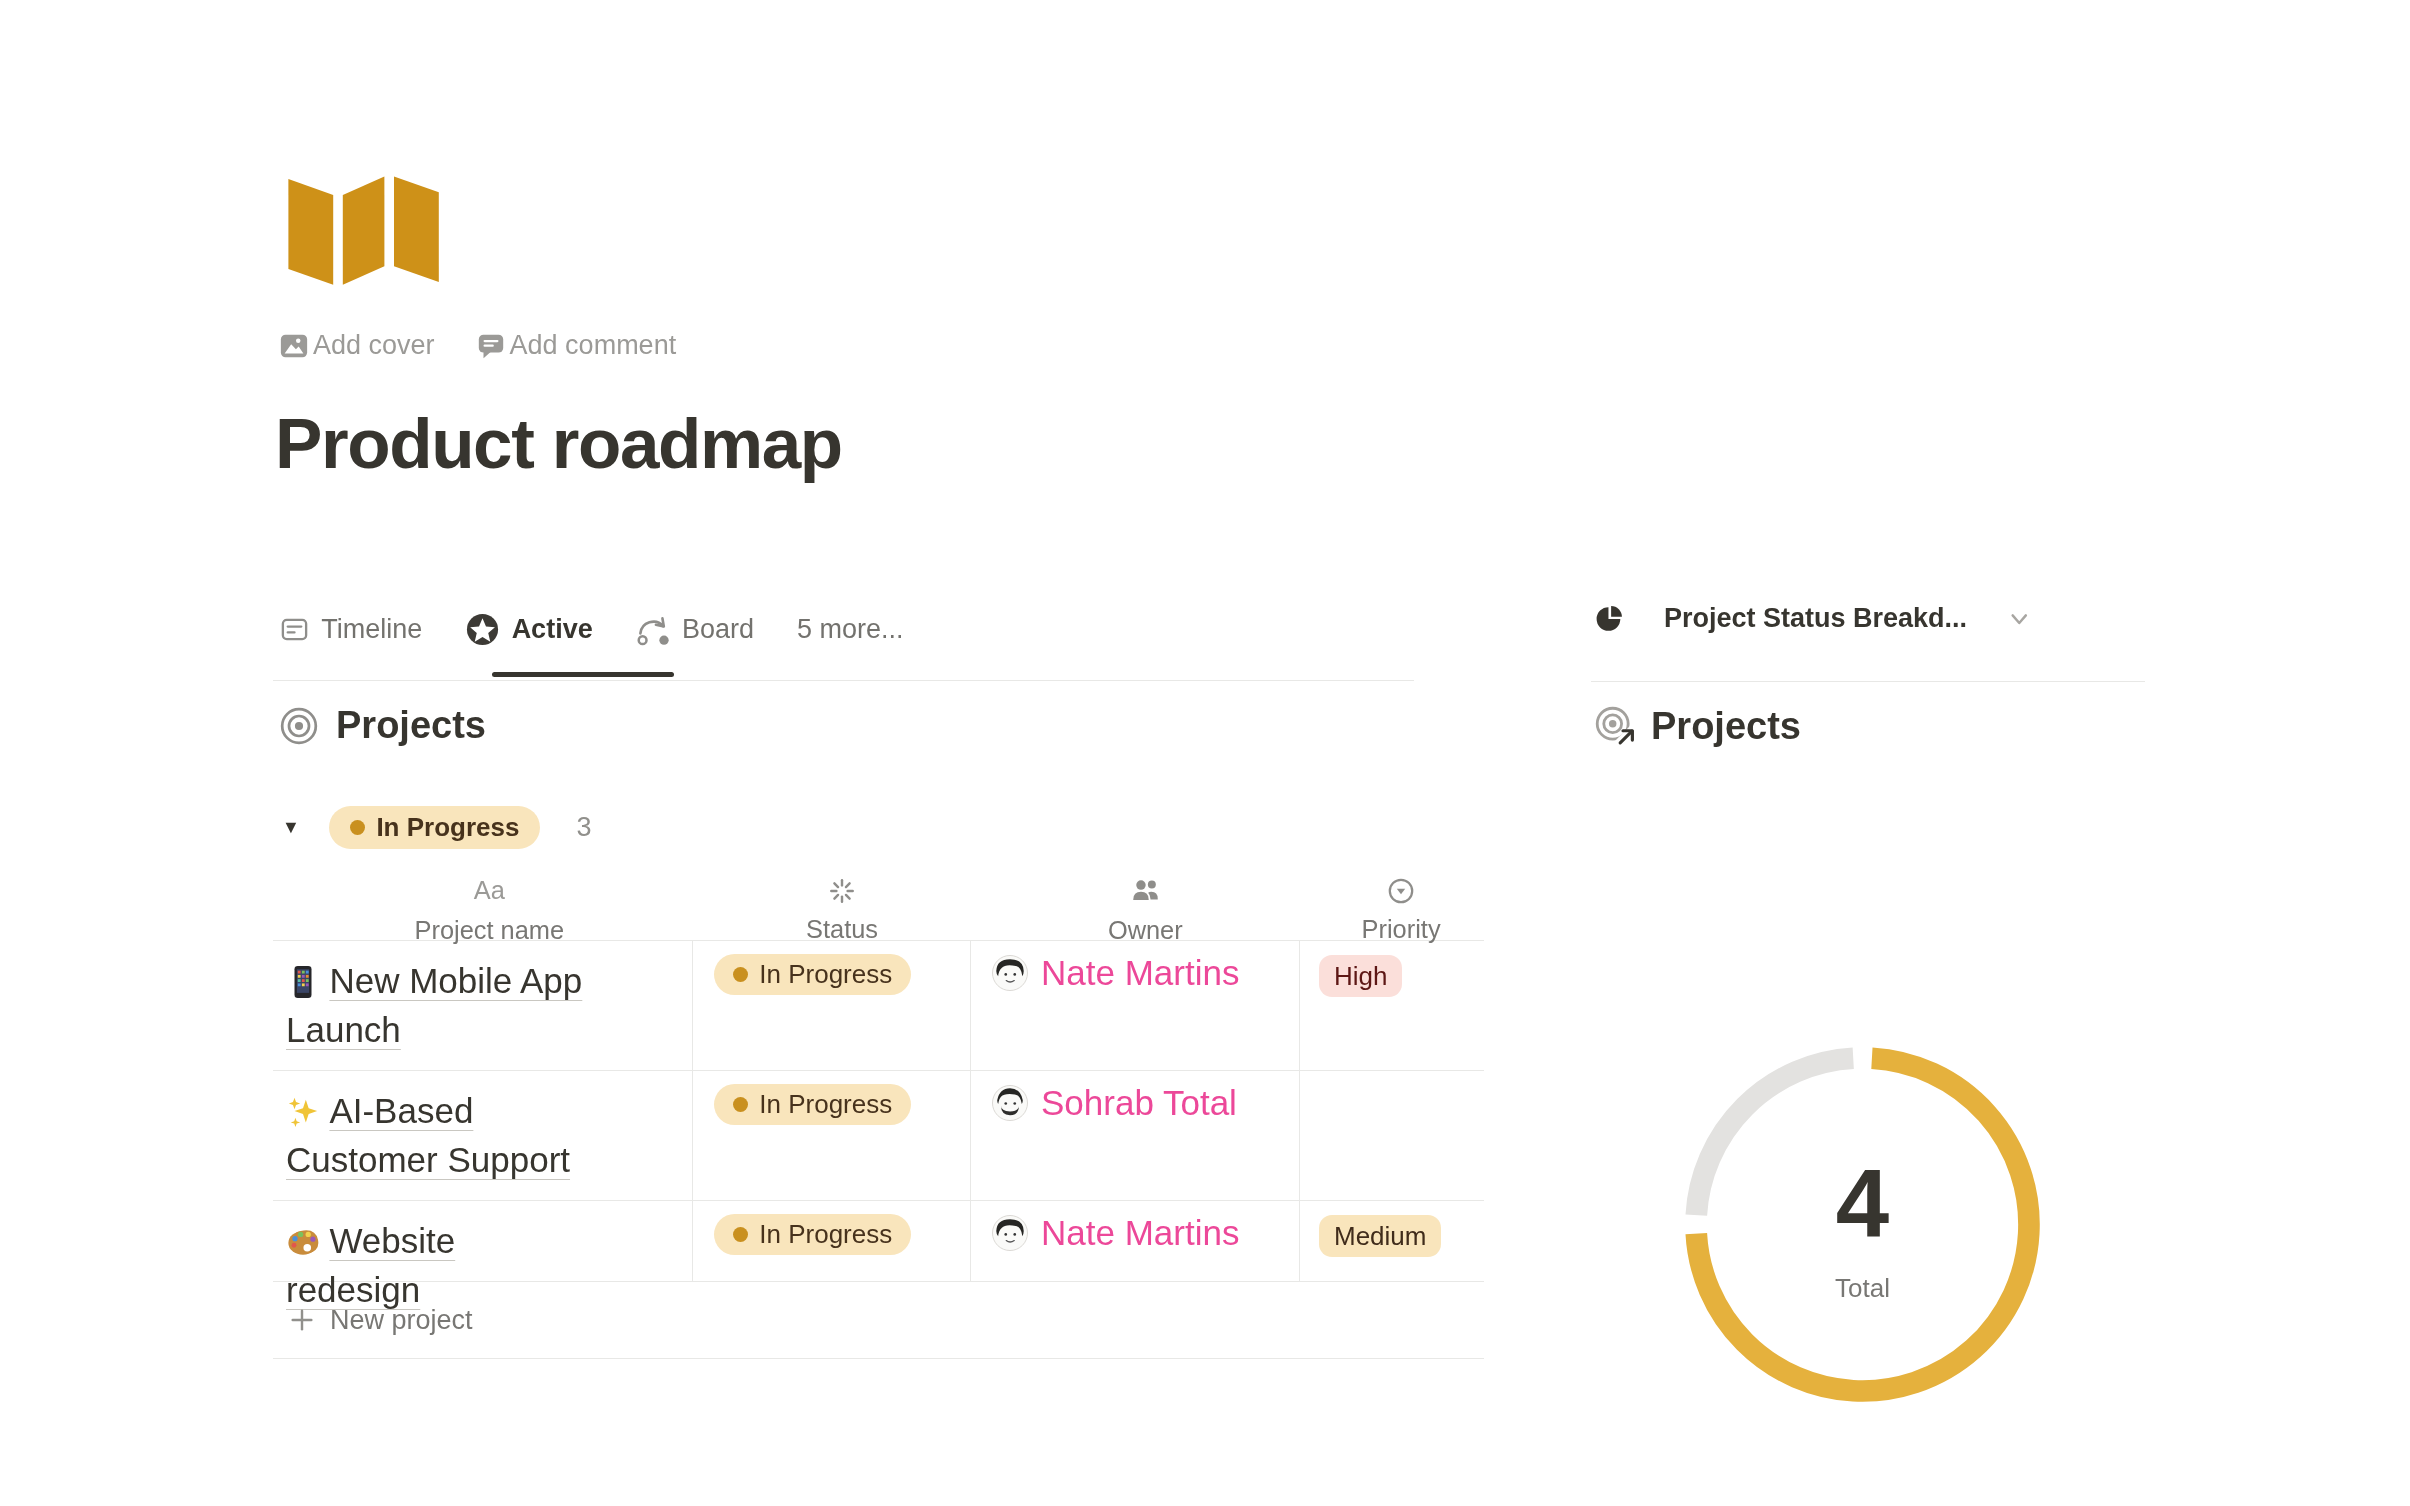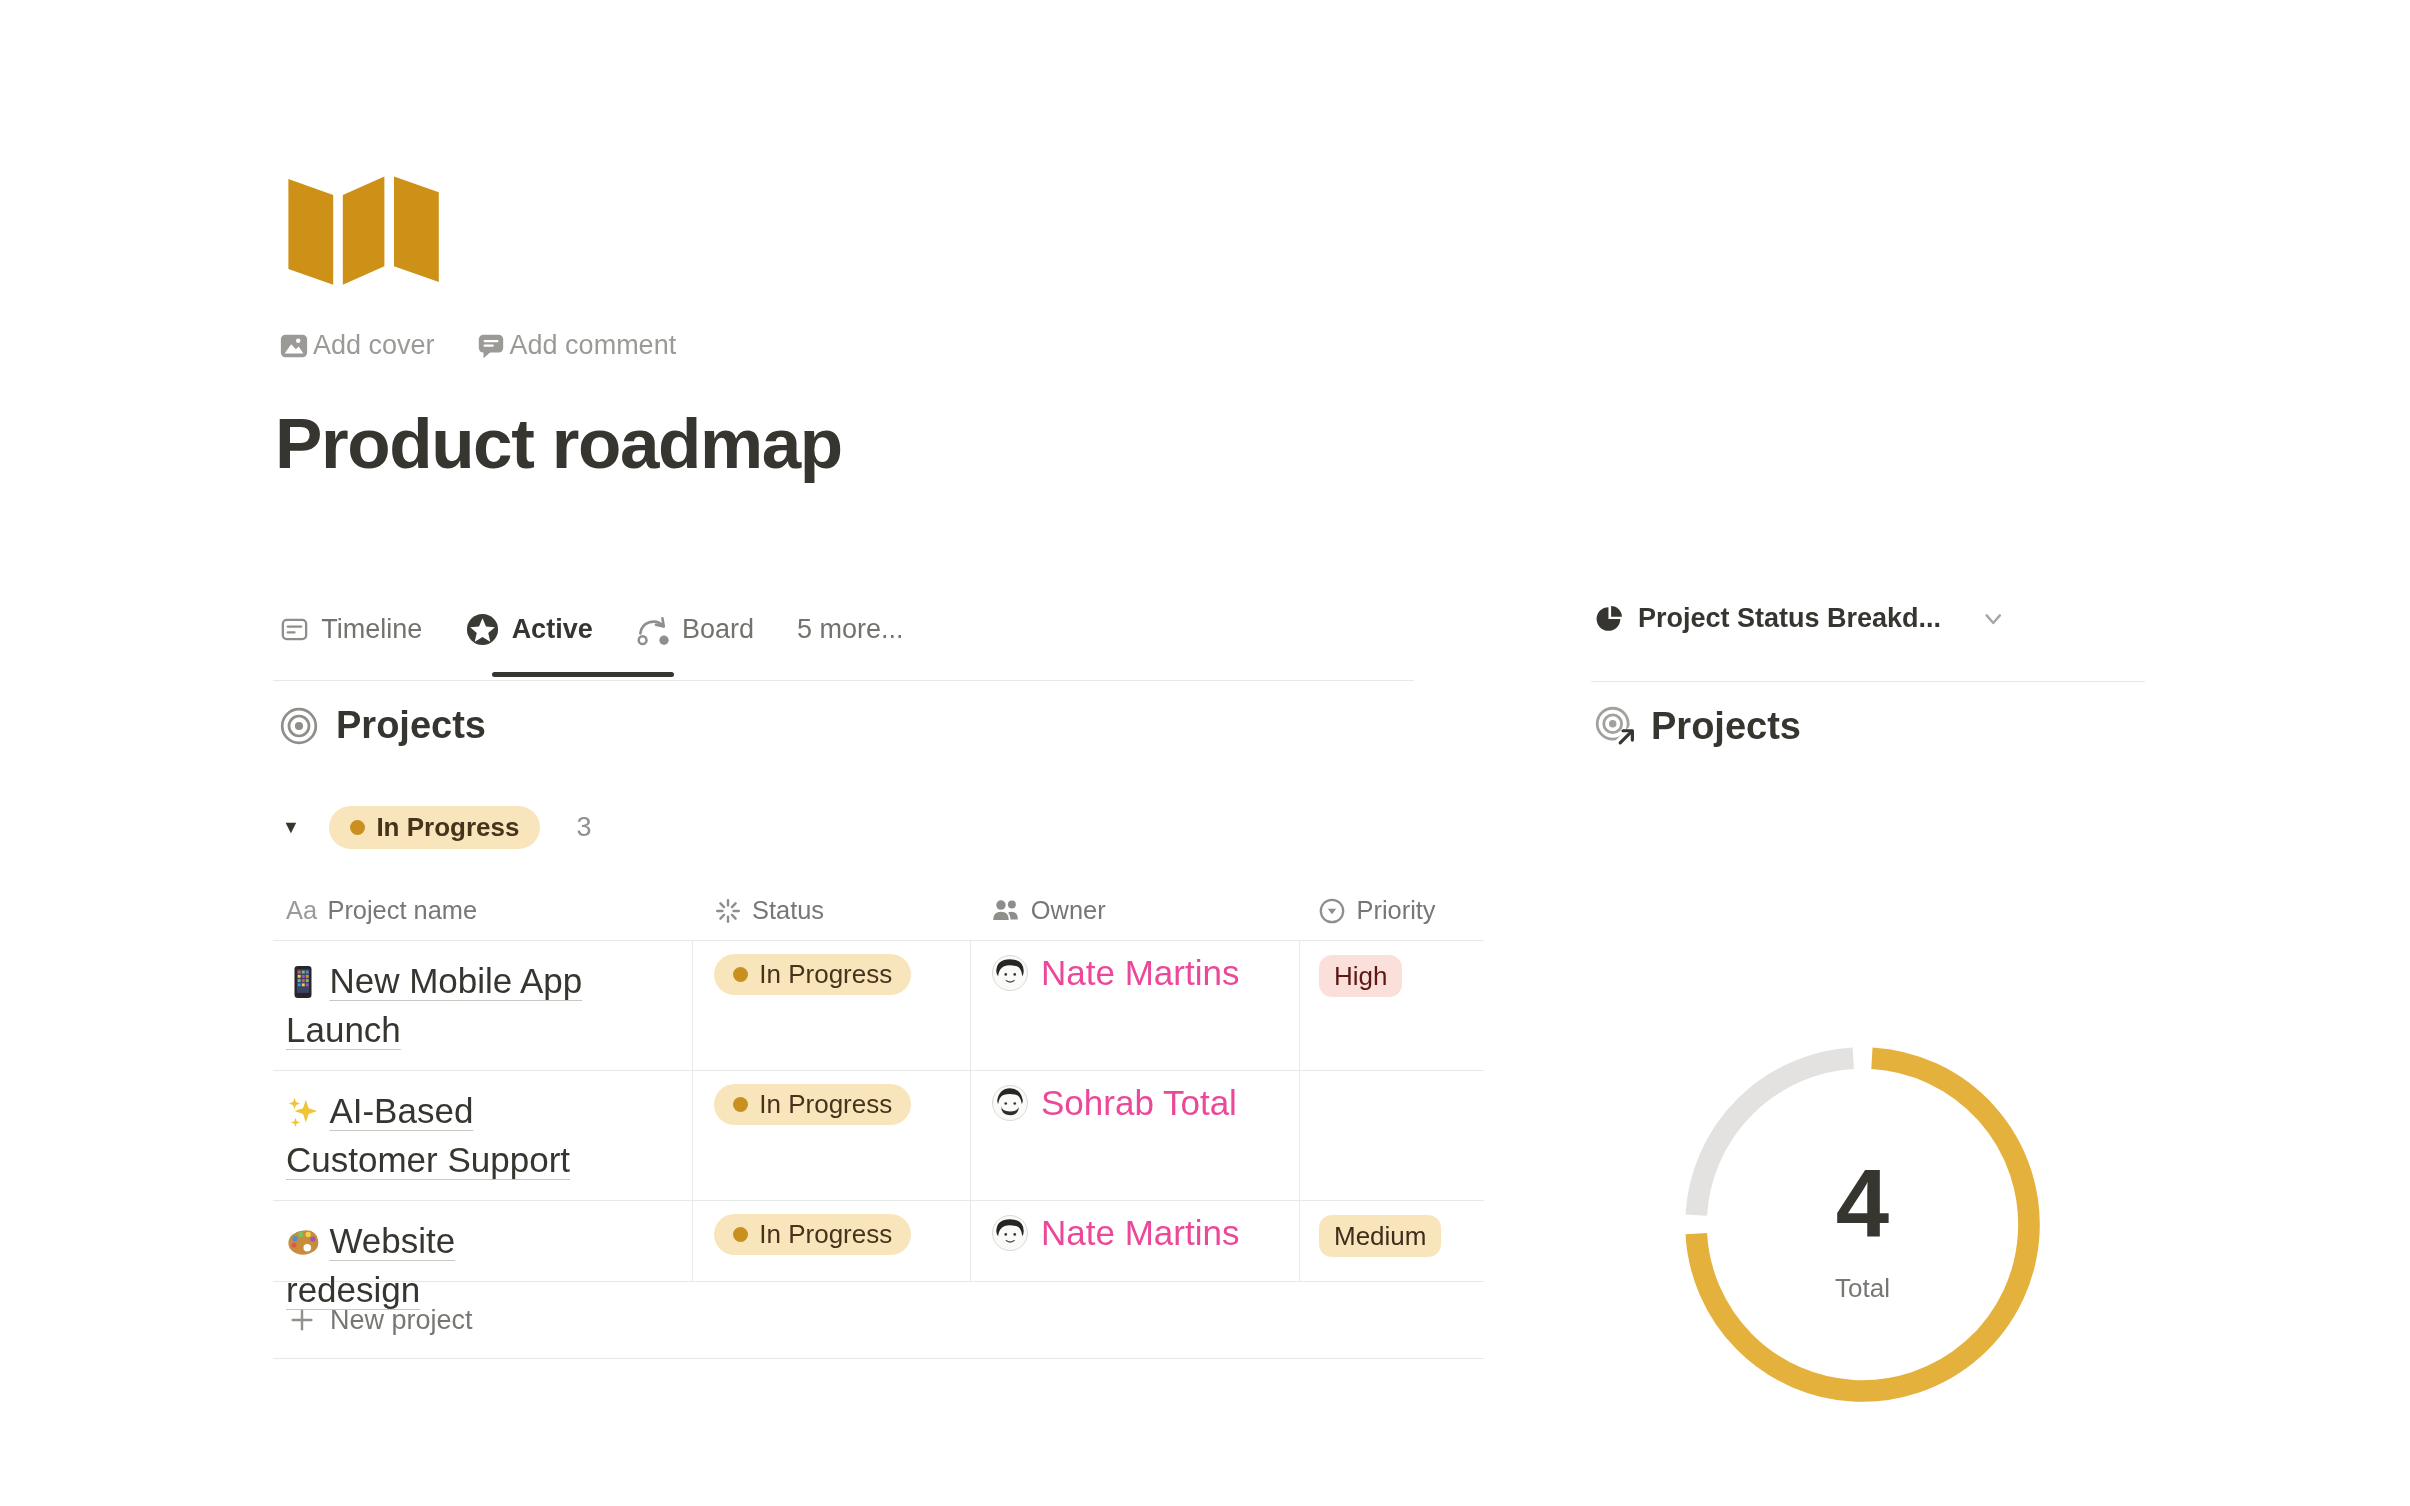--- a/index.html
+++ b/index.html
@@ -34,21 +34,21 @@
   .group-row { position:absolute; left:282px; top:806px; display:flex; align-items:center; }
   .group-toggle { font-size:18px; color:#37352F; width:24.5px; cursor:pointer; }
   .status-pill { display:inline-flex; align-items:center; gap:11.3px; height:43px; border-radius:21.7px; background:#F9E5BC; padding:0 21px; cursor:pointer; }
   .status-pill .dot { width:15px; height:15px; border-radius:50%; background:#C9901F; }
   .status-pill .pl { font-size:26px; font-weight:600; color:#47321C; white-space:nowrap; }
   .group-count { margin-left:36px; font-size:27px; color:#91908C; }
 
   
   .table { position:absolute; left:273px; top:881px; width:1211px; }
   .thead { display:flex; height:60px; align-items:center; border-bottom:0.9px solid #E8E8E6; color:#787774; font-size:25.4px; }
-  .th { display:flex; align-items:center; gap:10.4px; cursor:pointer; }
+  .th { display:flex; align-items:center; gap:10.4px; cursor:pointer;flex-direction:column; }
   .th-name { width:420px; padding-left:13px; }
   .th-status { width:278px; padding-left:21px; }
   .th-owner { width:329px; padding-left:21px; }
   .th-priority { width:185px; padding-left:19px; }
   .aa { color:#9B9A97; font-size:25.4px; }
   .trow { display:flex; border-bottom:0.9px solid #E8E8E6; }
   .cell { flex-shrink:0; }
   .c-name { width:420px; padding:15px 15px 13px 13px; border-right:0.9px solid #E8E8E6; }
   .c-status { width:278px; padding:13px 0 0 21px; border-right:0.9px solid #E8E8E6; }
   .c-owner { width:329px; padding:12.2px 0 0 21px; border-right:0.9px solid #E8E8E6; }
@@ -62,21 +62,21 @@
   .owner-chip { display:flex; align-items:center; gap:13px; cursor:pointer; }
   .owner-name { font-size:35px; color:#ec4899; }
   .pr-pill { display:inline-block; padding:5.6px 15px; border-radius:13px; font-size:26px; cursor:pointer; }
   .pr-high { background:#FBDFDA; color:#5D1715; }
   .pr-low { background:#DEECE1; color:#1C3829; }
   .pr-medium { background:#F9E5BC; color:#402C1B; }
   .new-row { display:flex; align-items:center; height:77px; padding-left:15px; gap:14px; color:#787774; font-size:27px; border-bottom:0.9px solid #E8E8E6; cursor:pointer; }
 
   
   .chart-header { position:absolute; left:1595px; top:603px; display:flex; align-items:center; gap:15px; cursor:pointer; }
-  .chart-header .ct { font-size:27px; font-weight:700; color:#37352F; white-space:nowrap; }
+  .chart-header .ct { font-size:27px; font-weight:700; color:#37352F; white-space:nowrap;margin-left:26px; }
   .chart-header .chev { margin-left:24.5px; display:flex; }
   .right-divider { position:absolute; left:1591px; top:681px; width:554px; height:0.9px; background:#E8E8E6; }
 
   .donut-wrap { position:absolute; left:1665px; top:1027px; width:395px; height:395px; }
   .donut-center-value { position:absolute; left:1665px; top:1151px; width:395px; text-align:center; font-size:96px; font-weight:600; color:#37352F; line-height:1.1; }
   .donut-center-label { position:absolute; left:1665px; top:1273px; width:395px; text-align:center; font-size:26px; color:#787774; }
 
   svg { display:block; }
 </style>
 </head>

